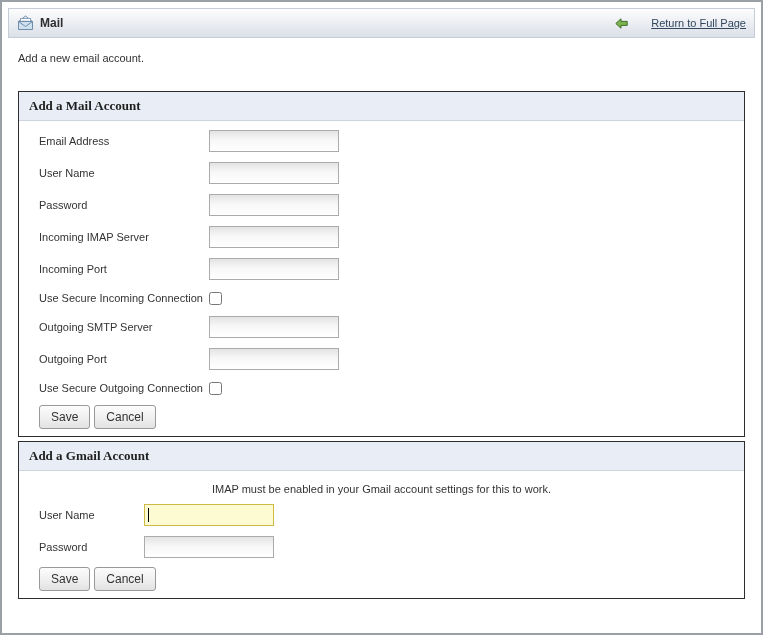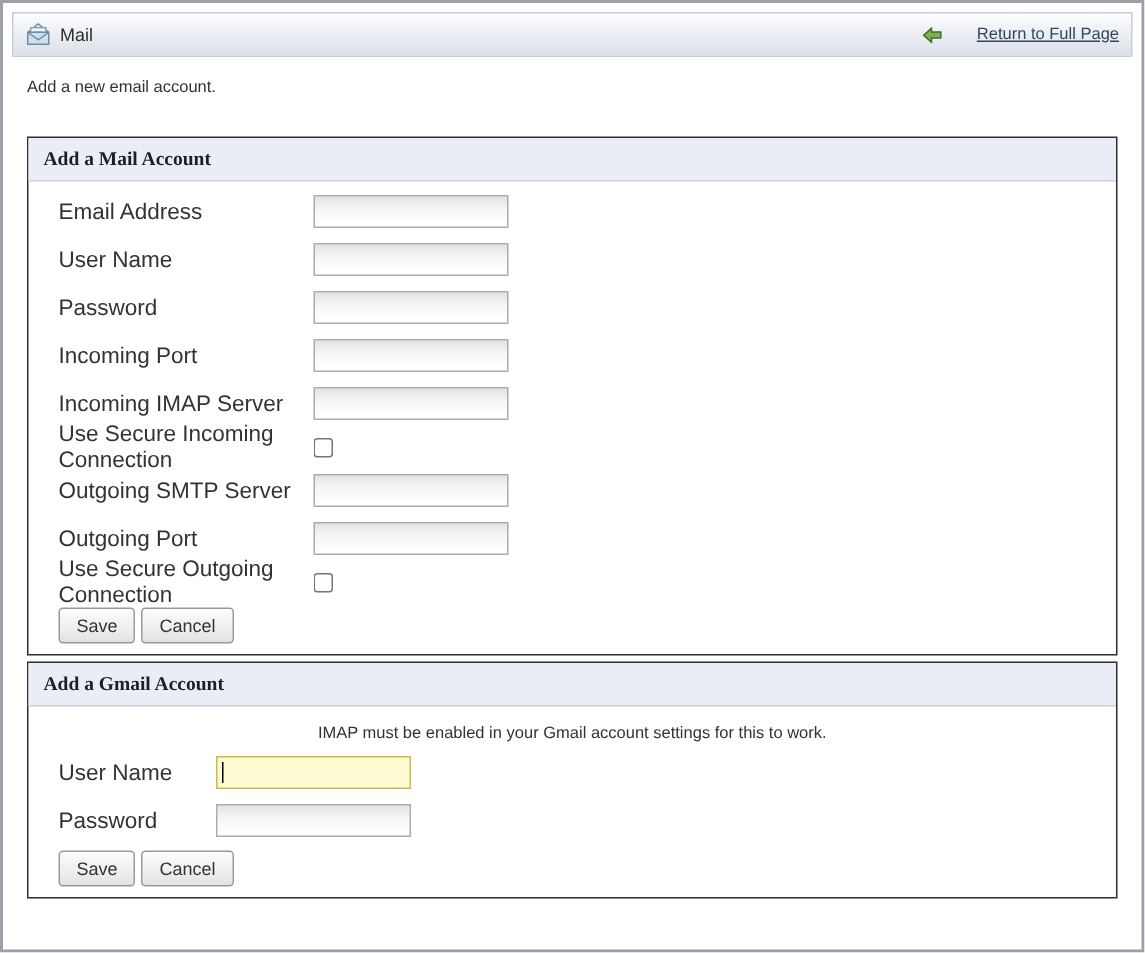--- a/index.html
+++ b/index.html
@@ -17,21 +17,21 @@
   }
   
   .topbar {
     height: 30px;
     border: 1px solid #c6ccd5;
     background: linear-gradient(to bottom, #fdfdfe 0%, #e8ebf0 60%, #dbe0e8 100%);
     display: flex; align-items: center; justify-content: space-between;
     padding: 0 8px 0 7px;
   }
   .topbar-left { display: flex; align-items: center; gap: 5px; }
-  .portlet-title { font-size: 12px; font-weight: normal; color: #2e2e2e; }
+  .portlet-title { font-size: 12px; font-weight: bold; color: #2e2e2e; }
   .topbar-right { display: flex; align-items: center; gap: 23px; }
   .return-link {
     font-size: 11px; color: #32475f; text-decoration: underline; cursor: pointer;
   }
   
   .intro {
     font-size: 11px; color: #333;
     margin: 14px 0 0 10px; height: 14px;
   }
   
@@ -46,21 +46,21 @@
     background: #e9eef6;
     border-bottom: 1px solid #ccd4e0;
     padding: 6px 10px;
     font-size: 13px; font-weight: bold; color: #1f1f1f; font-family: Liberation Serif, serif;
   }
   .panel-body { padding: 4px 20px 6px 20px; }
   .desc { font-size: 11px; color: #333; margin: 8px 0 4px 0; text-align: center; }
   
   .row { height: 32px; display: flex; align-items: center; }
   .row.cb { height: 26px; }
-  .flabel { font-size: 15px; color: #333; }
+  .flabel { font-size: 11px; color: #333; }
   .panel-mail .flabel { width: 170px; flex: 0 0 170px; }
   .panel-gmail .flabel { width: 105px; flex: 0 0 105px; }
   .tinput {
     width: 130px; height: 22px;
     border: 1px solid #ababab;
     background: linear-gradient(to bottom, #e3e3e3 0%, #f7f7f7 45%, #ffffff 100%);
     font-family: "Liberation Sans", sans-serif;
     font-size: 11px; padding: 0 3px; color: #222;
     outline: none;
   }
@@ -132,26 +132,26 @@
         <label class="flabel">User Name</label>
         <input class="tinput" type="text" value="" style="">
       </div>
 
       <div class="row">
         <label class="flabel">Password</label>
         <input class="tinput" type="text" value="" style="">
       </div>
 
       <div class="row">
+        <label class="flabel">Incoming IMAP Server</label>
+        <input class="tinput" type="text" value="" style="">
+      </div>
+
+      <div class="row">
         <label class="flabel">Incoming Port</label>
-        <input class="tinput" type="text" value="" style="">
-      </div>
-
-      <div class="row">
-        <label class="flabel">Incoming IMAP Server</label>
         <input class="tinput" type="text" value="" style="">
       </div>
 
       <div class="row cb">
         <label class="flabel">Use Secure Incoming Connection</label>
         <input class="checkbox" type="checkbox" style="">
       </div>
 
       <div class="row">
         <label class="flabel">Outgoing SMTP Server</label>

